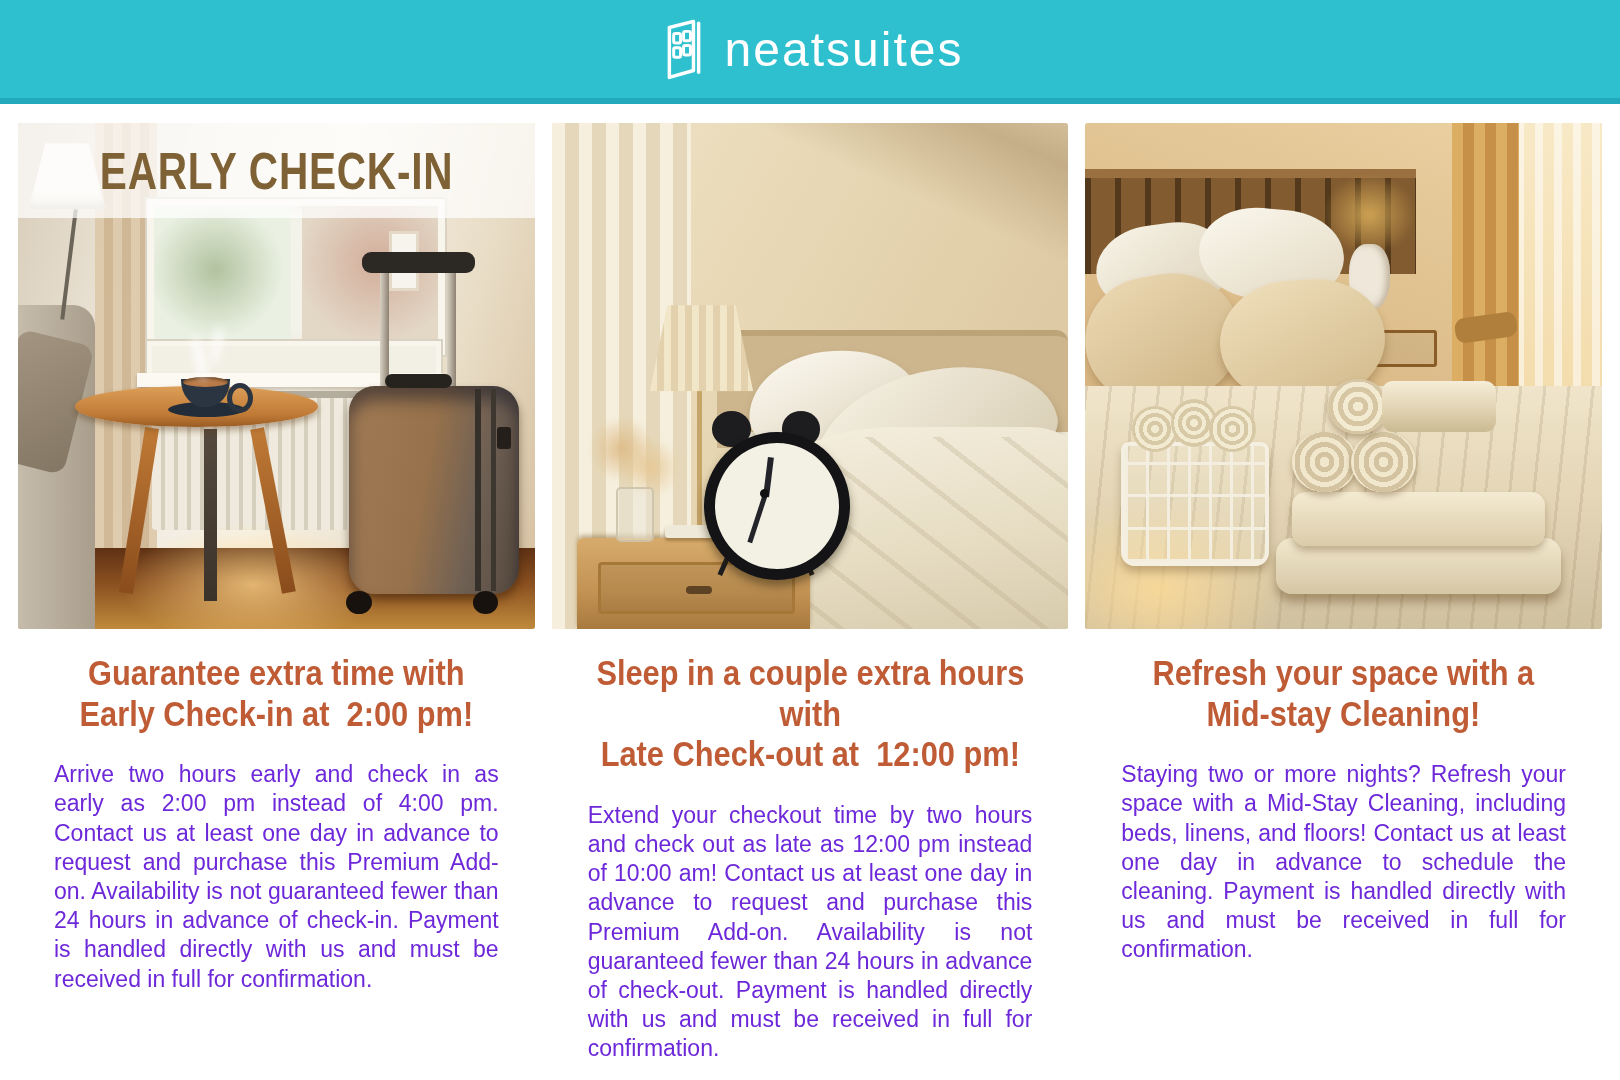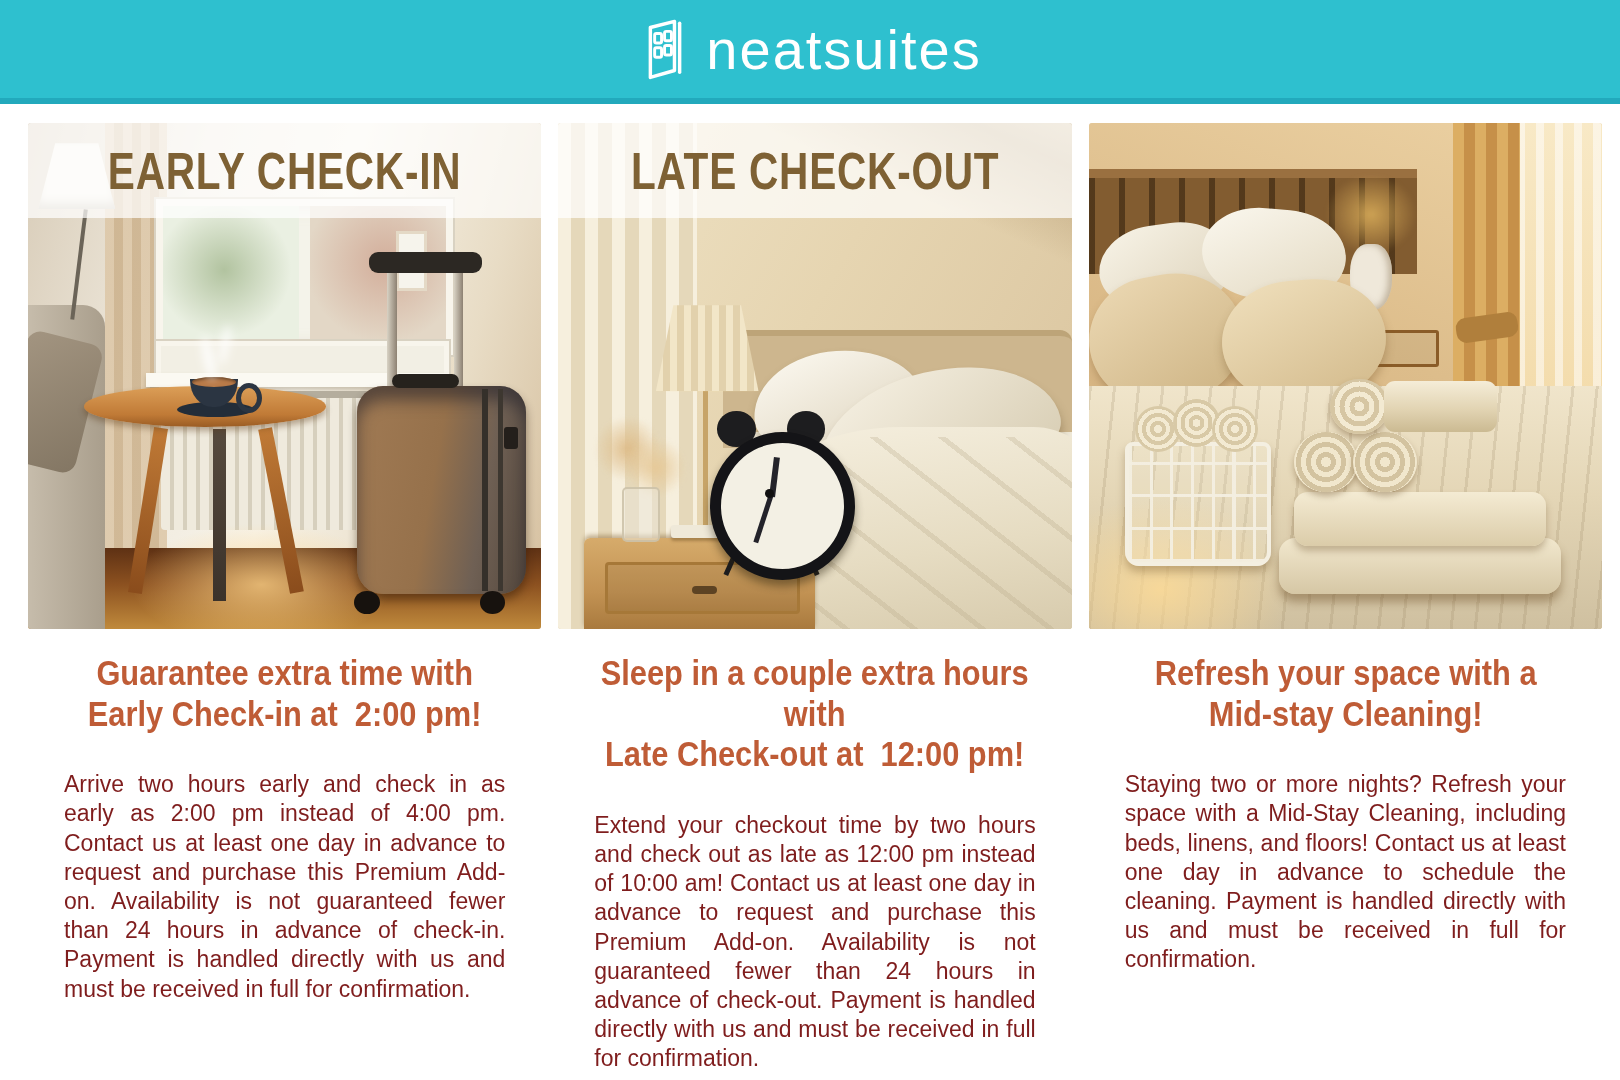--- a/index.html
+++ b/index.html
@@ -2,33 +2,33 @@
 <html><head>
 <meta charset="utf-8">
 <style>
   html,body{margin:0;padding:0;background:#ffffff;}
   .page{position:relative;width:1620px;height:1080px;background:#fff;overflow:hidden;
         font-family:"Liberation Sans", sans-serif;}
 
   
   .brand-bar{height:98px;background:#2ec0cf;border-bottom:6px solid #22a9bc;
              display:flex;align-items:center;justify-content:center;gap:14px;}
-  .brand-name{color:#fff;font-size:56px;font-weight:500;letter-spacing:2px;}
-
-  
-  .columns{display:grid;grid-template-columns:1fr 1fr 1fr;gap:17px;padding:19px 18px 0 28px;}
+  .brand-name{color:#fff;font-size:48px;font-weight:500;letter-spacing:2px;}
+
+  
+  .columns{display:grid;grid-template-columns:1fr 1fr 1fr;gap:17px;padding:19px 18px 0 18px;}
   .card{display:flex;flex-direction:column;}
   .photo{position:relative;height:506px;overflow:hidden;border-radius:3px;background:#e8dfce;}
   .title-band{position:absolute;left:0;right:0;top:0;height:95px;background:rgba(255,255,255,.72);
               display:flex;align-items:center;justify-content:center;z-index:9;}
   .photo-title{font-size:52px;font-weight:800;color:#7e6134;white-space:nowrap;
                transform:scaleX(.78);letter-spacing:1px;}
   .headline{margin-top:24px;text-align:center;color:#bf5c36;font-weight:700;font-size:35px;
             line-height:1.16;white-space:pre-wrap;transform:scaleX(.88);}
-  .body-text{margin:36px 36px 0 36px;text-align:justify;color:#7f1d1d;font-size:23px;line-height:1.27;}
+  .body-text{margin:26px 36px 0 36px;text-align:justify;color:#6d28d9;font-size:23px;line-height:1.27;}
 
   
   .photo *{position:absolute;}
 
   
   .s1-wall{inset:0;background:linear-gradient(105deg,#d8ccb8 0%,#efe9dd 28%,#f7f3e9 52%,#e8dcc5 78%,#d5bf9e 100%);}
   .s1-curtain-l{left:15%;top:0;width:12%;height:88%;
       background:repeating-linear-gradient(90deg,#dcc6a6 0 9px,#cbb08a 9px 18px);opacity:.85;}
   .s1-curtain-r{right:0;top:0;width:13%;height:92%;
       background:repeating-linear-gradient(90deg,#d3b astro,#d3b997 0 10px,#c2a478 10px 20px);opacity:.9;}
@@ -276,23 +276,20 @@
         <div class="s2-vase"></div>
         <div class="s2-book"></div>
         <div class="s2-bell-l"></div>
         <div class="s2-bell-r"></div>
         <div class="s2-leg-l"></div>
         <div class="s2-leg-r"></div>
         <div class="s2-clockbody"></div>
         <div class="s2-hand-h"></div>
         <div class="s2-hand-m"></div>
         <div class="s2-clockdot"></div>
-        <div class="title-band">
-          <h2 class="photo-title">LATE CHECK-OUT</h2>
-        </div>
       </div>
       <div class="headline">Sleep in a couple extra hours with
 Late Check-out at  12:00 pm!</div>
       <p class="body-text">Extend your checkout time by two hours and check out as late as 12:00 pm instead of 10:00 am! Contact us at least one day in advance to request and purchase this Premium Add-on. Availability is not guaranteed fewer than 24 hours in advance of check-out. Payment is handled directly with us and must be received in full for confirmation.</p>
     </section>
 
     <section class="card">
       <div class="photo">
         <div class="s3-base"></div>
         <div class="s3-window"></div>

